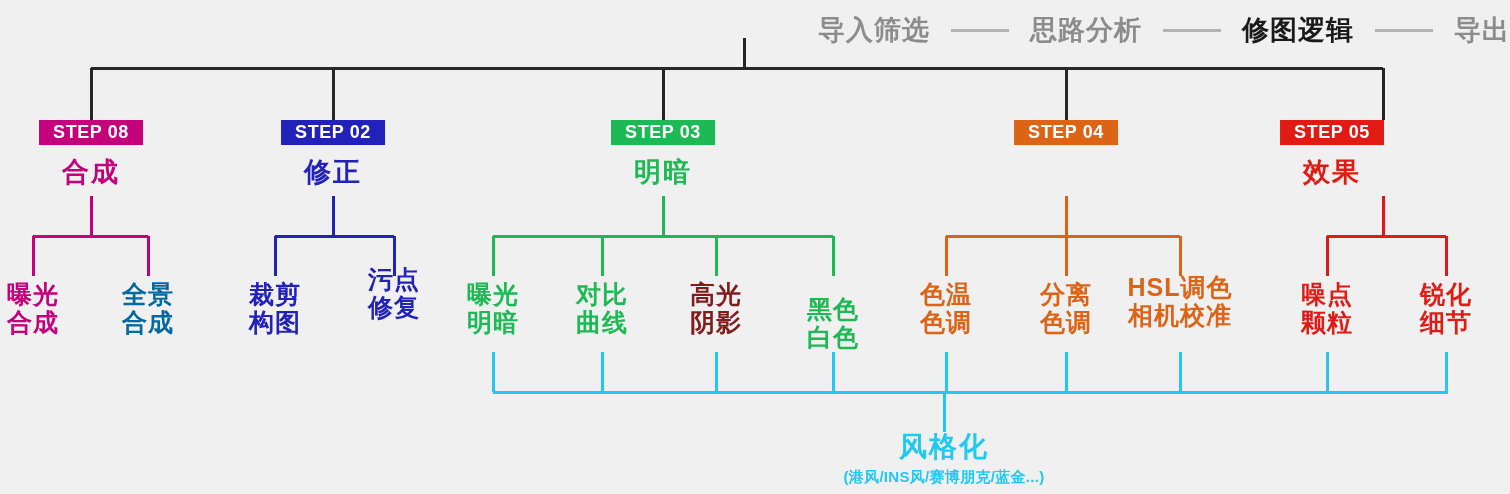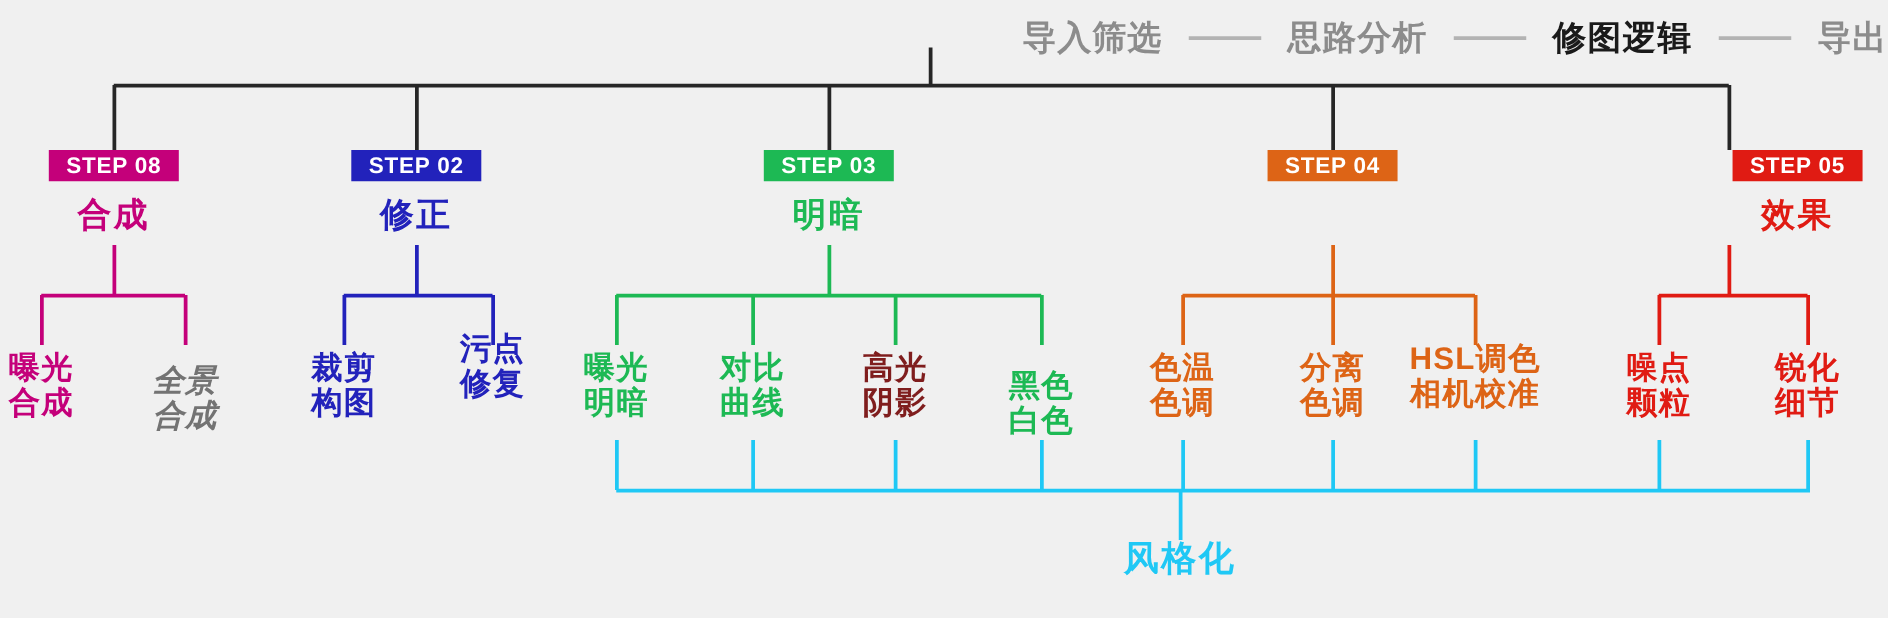--- a/index.html
+++ b/index.html
@@ -121,21 +121,21 @@
       <div class="vline" style="left: 1325.5px; top: 352px; height: 40px; background: rgb(31, 200, 245);"></div>
       <div class="vline" style="left: 1444.5px; top: 352px; height: 40px; background: rgb(31, 200, 245);"></div>
       <div class="vline" style="left: 942.5px; top: 392px; height: 40px; background: rgb(31, 200, 245);"></div>
     </div>
   <div id="nodes">
       <div class="step" style="left: 91px; top: 120px;"><div class="badge" style="background: rgb(196, 0, 122);">STEP 08</div><div class="step-title" style="color: rgb(196, 0, 122);">合成</div></div>
       <div class="leaf" style="left: 33px; top: 280px; color: rgb(196, 0, 122);">
         <div>曝光</div>
         <div>合成</div>
       </div>
-      <div class="leaf" style="left: 148px; top: 291px; color: #737373; font-style: italic;">
+      <div class="leaf" style="left: 148px; top: 280px; color: #0369a1;">
         <div>全景</div>
         <div>合成</div>
       </div>
       <div class="step" style="left: 333px; top: 120px;"><div class="badge" style="background: rgb(34, 34, 187);">STEP 02</div><div class="step-title" style="color: rgb(34, 34, 187);">修正</div></div>
       <div class="leaf" style="left: 275px; top: 280px; color: rgb(34, 34, 187);">
         <div>裁剪</div>
         <div>构图</div>
       </div>
       <div class="leaf" style="left: 394px; top: 265px; color: rgb(34, 34, 187);">
         <div>污点</div>
@@ -164,27 +164,28 @@
         <div>色调</div>
       </div>
       <div class="leaf" style="left: 1066px; top: 280px; color: rgb(221, 100, 22);">
         <div>分离</div>
         <div>色调</div>
       </div>
       <div class="leaf" style="left: 1180px; top: 273px; color: rgb(221, 100, 22);">
         <div>HSL调色</div>
         <div>相机校准</div>
       </div>
-      <div class="step" style="left: 1438px; top: 120px;"><div class="badge" style="background: rgb(224, 27, 19);">STEP 05</div><div class="step-title" style="color: rgb(224, 27, 19);">效果</div></div>
+      <div class="step" style="left: 1332px; top: 120px;"><div class="badge" style="background: rgb(224, 27, 19);">STEP 05</div><div class="step-title" style="color: rgb(224, 27, 19);">效果</div></div>
       <div class="leaf" style="left: 1327px; top: 280px; color: rgb(224, 27, 19);">
         <div>噪点</div>
         <div>颗粒</div>
       </div>
       <div class="leaf" style="left: 1446px; top: 280px; color: rgb(224, 27, 19);">
         <div>锐化</div>
         <div>细节</div>
       </div>
       <div class="style-node" style="left: 944px; top: 428px;">
         <div class="style-title" style="color: rgb(31, 200, 245);">风格化</div>
+        <div class="style-sub" style="color: rgb(31, 200, 245);">(港风/INS风/赛博朋克/蓝金...)</div>
       </div>
     </div>
 
 </div>
 
 </body></html>

